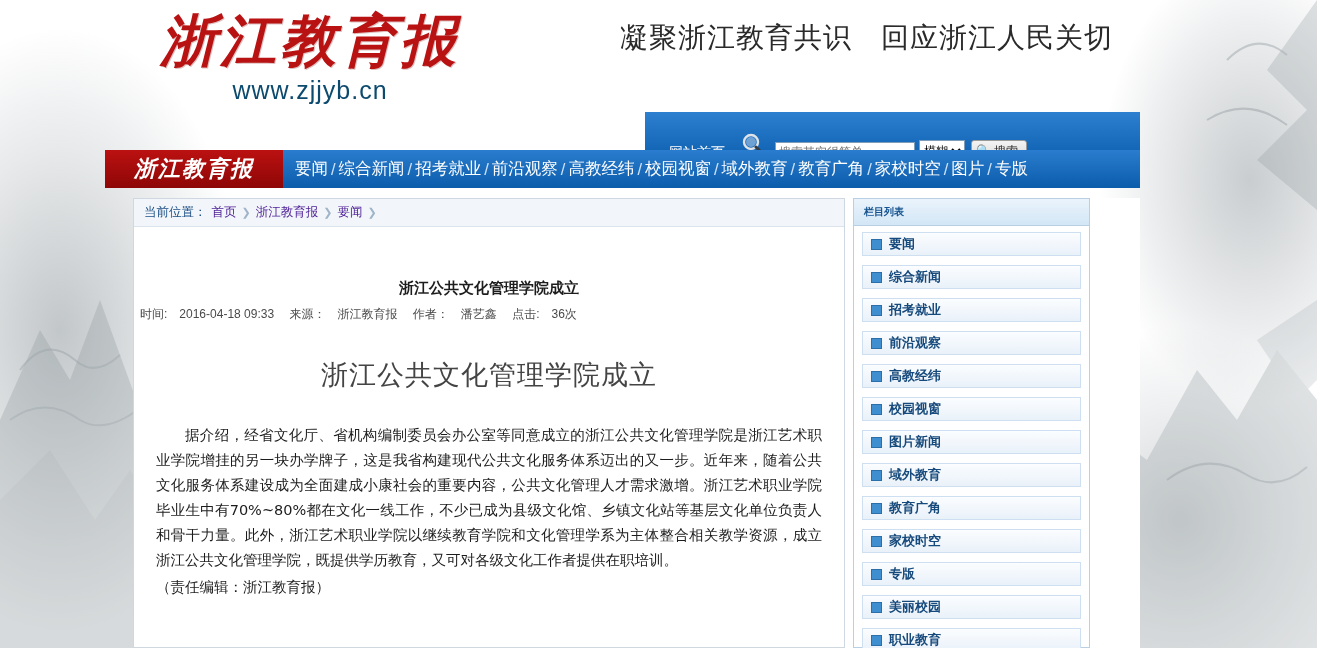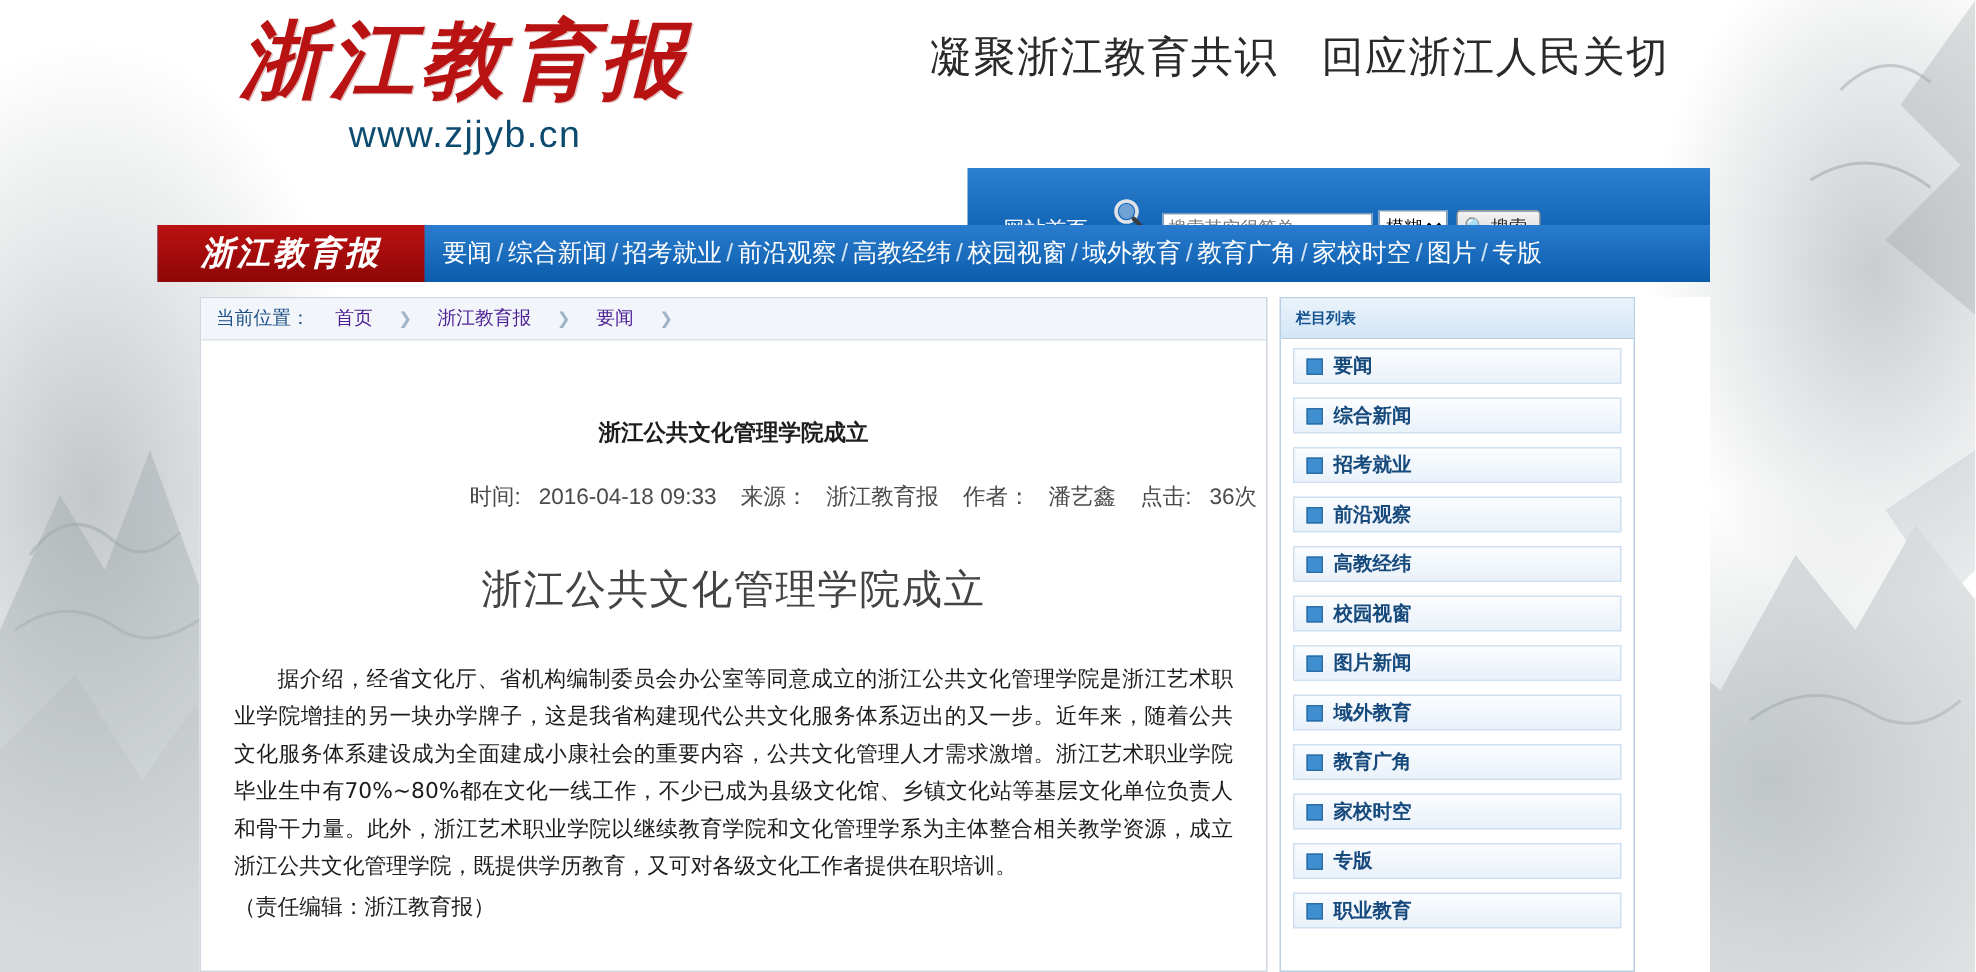--- a/index.html
+++ b/index.html
@@ -196,39 +196,39 @@
   }
   .breadcrumb {
     height: 27px;
     background: #f2f6fa;
     border-bottom: 1px solid #dbe4ec;
     display: flex;
     align-items: center;
     padding-left: 10px;
     font-size: 12.5px;
     color: #2b5d8c;
-    gap: 17px;
+    gap: 5px;
   }
   .breadcrumb .crumb-label { color: #1c4f86; }
   .breadcrumb a { color: #4c1d95; text-decoration: none; }
   .breadcrumb .sep { color: #9fb4c8; font-size: 11px; }
 
   .article-head {
     text-align: center;
     font-size: 15px;
     color: #1d1d1d;
     font-weight: bold;
     margin-top: 52px;
     font-family: "DejaVu Sans", sans-serif;
   }
   .article-meta {
-    text-align: right;
-    font-size: 15px;
+    text-align: left;
+    font-size: 12px;
     color: #4a4a4a;
-    margin-top: 24px;
+    margin-top: 8px;
   }
   .article-meta span { margin: 0 6px; }
   .article-title {
     text-align: center;
     font-family: "DejaVu Serif", serif;
     font-size: 27px;
     color: #444444;
     margin-top: 34px;
     letter-spacing: 1px;
   }
@@ -456,19 +456,23 @@
       <div class="side-item">
           <span class="bullet"></span>
           <span>家校时空</span>
         </div>
       <div class="side-item">
           <span class="bullet"></span>
           <span>专版</span>
         </div>
       <div class="side-item">
           <span class="bullet"></span>
+          <span>美丽校园</span>
+        </div>
+      <div class="side-item">
+          <span class="bullet"></span>
           <span>职业教育</span>
         </div>
     </div>
   </div>
 
   <div class="scroll-col"></div>
 </div>
 
 </body></html>

